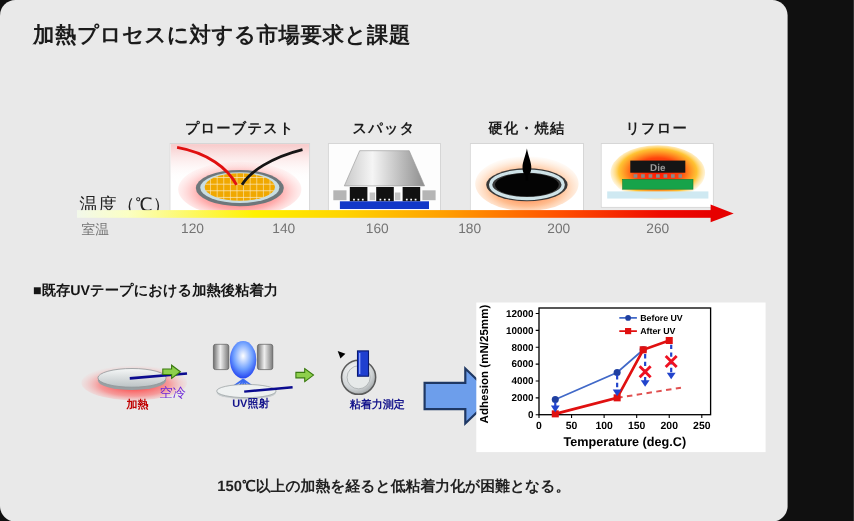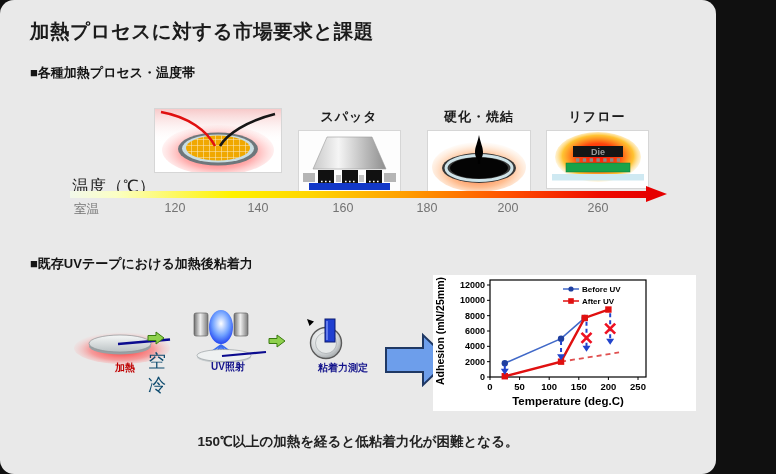--- a/index.html
+++ b/index.html
@@ -14,34 +14,34 @@
   .axis-ylab{left:72px;top:175px;font-size:17px;color:#222;}
   .grad-bar{left:70px;top:191px;width:577px;height:7px;
     background:linear-gradient(to right,#f2f8ea 0%,#fbffc4 8%,#fff200 28%,#ffd400 42%,#ff9e00 58%,#ff5000 76%,#ef0a00 92%,#e60000 100%);}
   .grad-head{left:646px;top:186px;width:0;height:0;border-left:21px solid #e60000;
     border-top:8.5px solid transparent;border-bottom:8.5px solid transparent;}
   .tick-row span{position:absolute;top:201px;font-size:12.5px;color:#737373;transform:translateX(-50%);}
   .tick-row .origin{transform:none;}
   .flow-label{position:absolute;text-align:center;font-size:10px;font-weight:bold;}
   .lbl-red{color:#c00000;}
   .lbl-blue{color:#14148c;}
-  .sub-gray{position:absolute;font-size:18px;color:#0c4a6e;text-align:center;}
+  .sub-gray{position:absolute;font-size:12px;color:#6d28d9;text-align:center;}
   .chart-panel{left:433px;top:275px;width:263px;height:136px;background:#ffffff;}
   .footer-note{left:0;right:0;top:433px;text-align:center;font-size:13.5px;font-weight:600;color:#222;}
 </style>
 </head>
 <body>
 
 <div class="card">
 
   <div class="abs page-title">加熱プロセスに対する市場要求と課題</div>
 
-  <div class="abs sec-head" style="left:30px;top:64px;">■各種加熱プロセス・温度帯</div>
 
   <div class="proc" style="left:143px;">
+    <div class="plabel">プローブテスト</div>
     <svg width="126" height="63" viewBox="0 0 126 63">
       <defs>
         <radialGradient id="pglow" cx="50%" cy="55%" r="60%">
           <stop offset="0%" stop-color="#ff3030" stop-opacity="0.95"></stop>
           <stop offset="55%" stop-color="#ff6a6a" stop-opacity="0.55"></stop>
           <stop offset="100%" stop-color="#ffdddd" stop-opacity="0"></stop>
         </radialGradient>
         <linearGradient id="ppink" x1="0" y1="0" x2="0" y2="1">
           <stop offset="0%" stop-color="#f7c9c9"></stop>
             <stop offset="100%" stop-color="#ffffff" stop-opacity="0"></stop>

